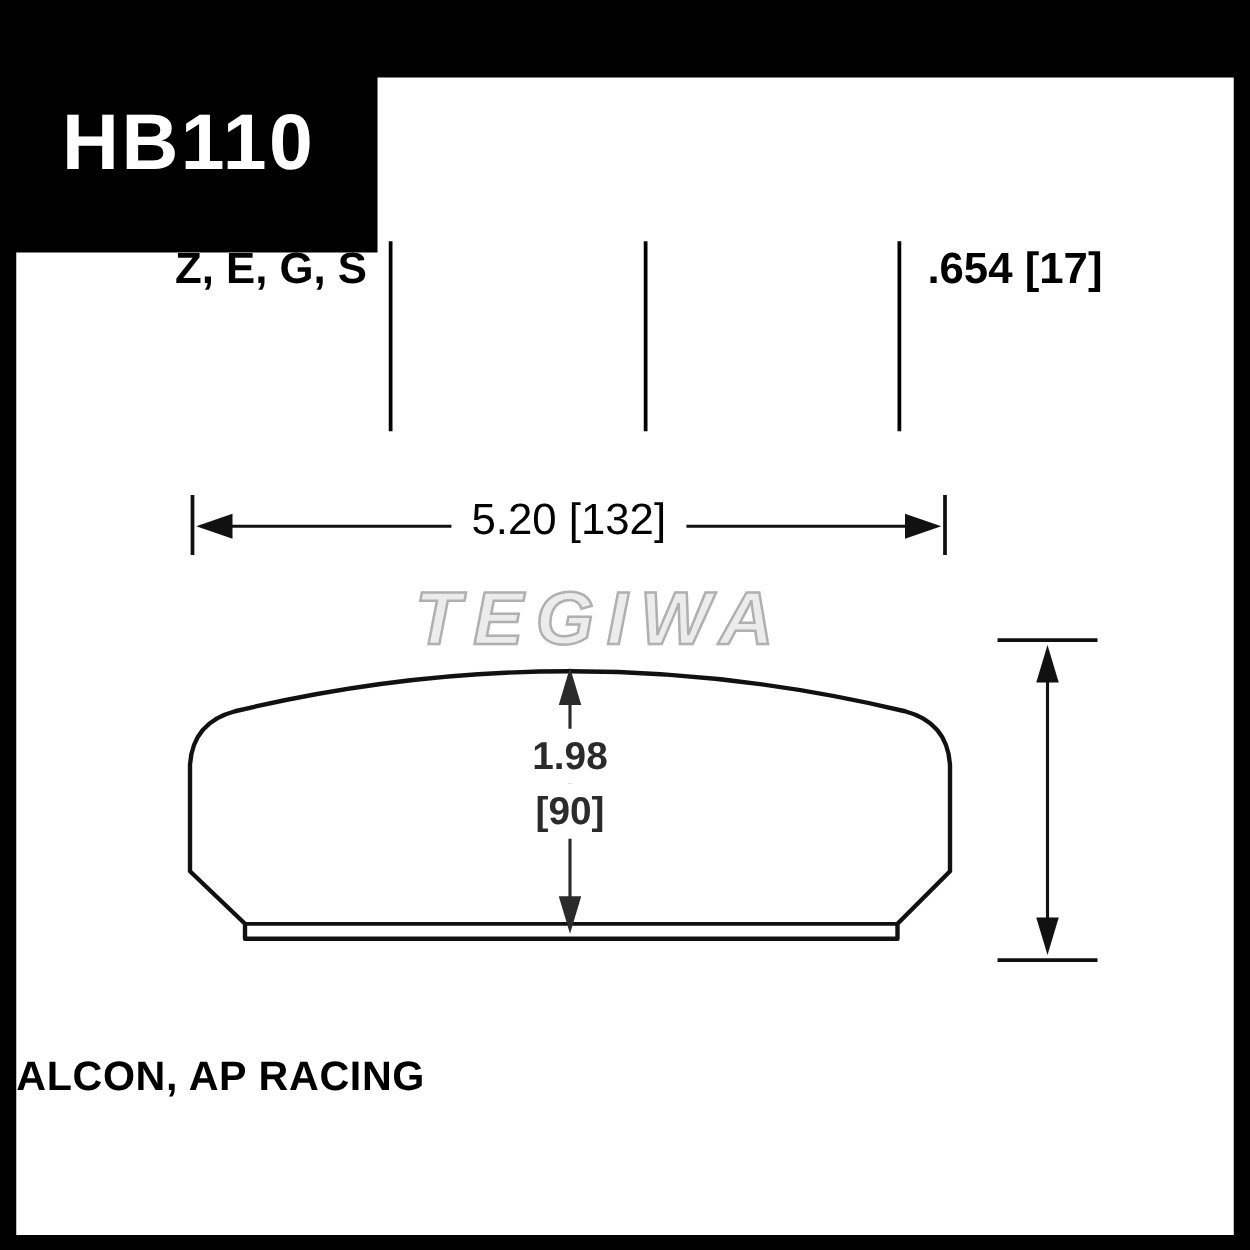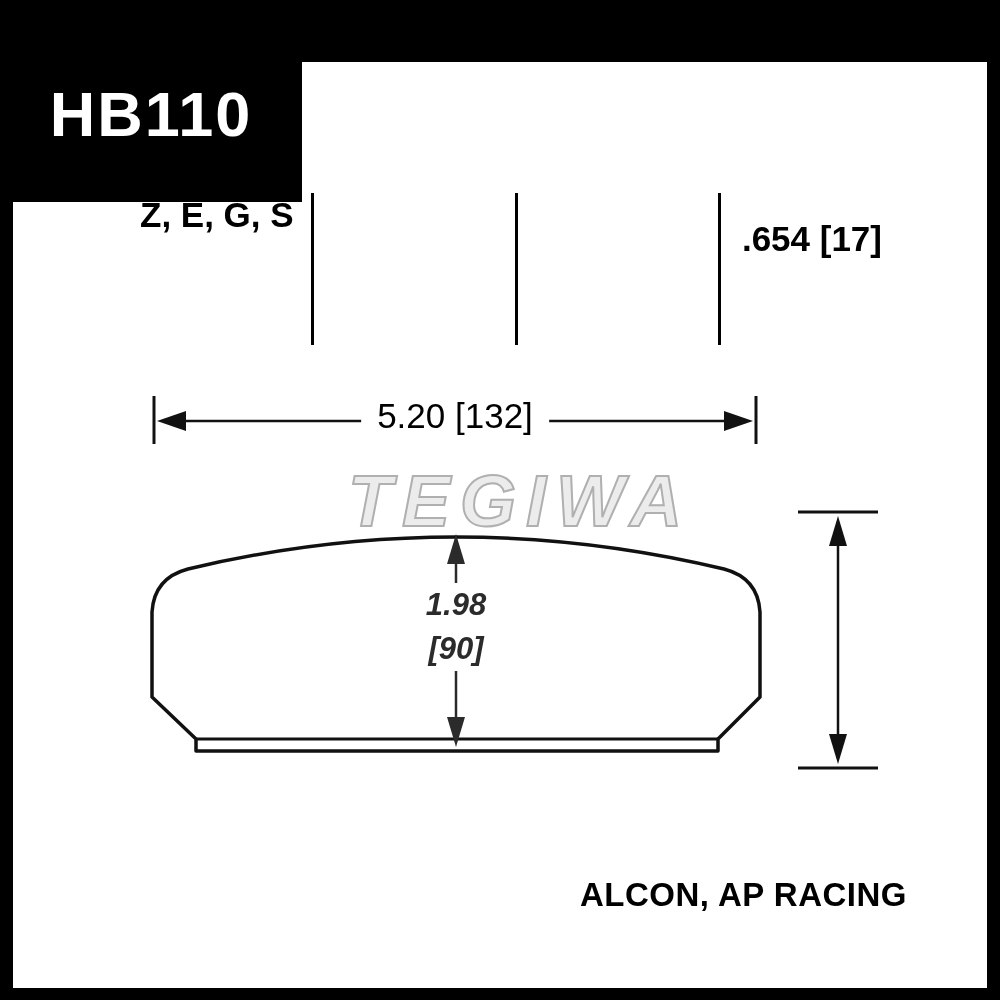--- a/index.html
+++ b/index.html
@@ -24,53 +24,53 @@
     padding-top:26px; 
   }
 
   
   .compounds{
     position:absolute;left:140px;top:190px;font-size:35px;font-weight:700;
     line-height:50px;z-index:3;white-space:nowrap;
   }
   .thicknesses{
     position:absolute;right:118px;top:190px;font-size:35px;font-weight:700;
-    line-height:50px;z-index:3;text-align:left;white-space:nowrap;margin-top:24px;
+    line-height:50px;z-index:3;text-align:left;white-space:nowrap;
   }
   .vline{position:absolute;width:3px;height:152px;top:193px;background:#000;z-index:3;}
   .vline1{left:311px;} .vline2{left:515px;} .vline3{left:718px;}
 
   
   .dim-width{
     position:absolute;left:455px;top:396px;transform:translateX(-50%);
     font-size:35px;font-weight:400;background:#fff;padding:0 16px;z-index:4;
     white-space:nowrap;
   }
   .dim-center{
     position:absolute;left:456px;top:583px;transform:translateX(-50%);
-    font-size:31px;font-weight:700;color:#2b2b2b;text-align:center;z-index:4;font-style:italic;
+    font-size:31px;font-weight:700;color:#2b2b2b;text-align:center;z-index:4;
   }
   .dim-center .ln{background:#fff;padding:2px 10px;line-height:40px;display:block;}
   .dim-right{
     position:absolute;left:842px;top:598px;width:84px;text-align:center;
     font-size:33px;font-weight:700;z-index:4;
   }
   .dim-right .ln{display:block;line-height:43px;background:#fff;}
 
   
   .watermark{
-    position:absolute;left:348px;top:460px;z-index:1;
-    font-size:72px;font-weight:700;font-style:italic;letter-spacing:10px;
+    position:absolute;left:332px;top:460px;z-index:1;
+    font-size:60px;font-weight:700;font-style:italic;letter-spacing:10px;
     color:#ececec;-webkit-text-stroke:2px #b0b0b0;
     text-shadow:0 0 1px #bdbdbd;white-space:nowrap;
   }
 
   
   .application{
-    position:absolute;left:13px;width:894px;top:876px;text-align:right;
+    position:absolute;left:13px;width:894px;top:842px;text-align:left;
     font-size:33px;font-weight:700;z-index:3;letter-spacing:0.5px;
   }
 
   .drawing{position:absolute;left:0;top:0;z-index:2;}
 </style>
 </head>
 <body>
 
 <div class="page">
 

